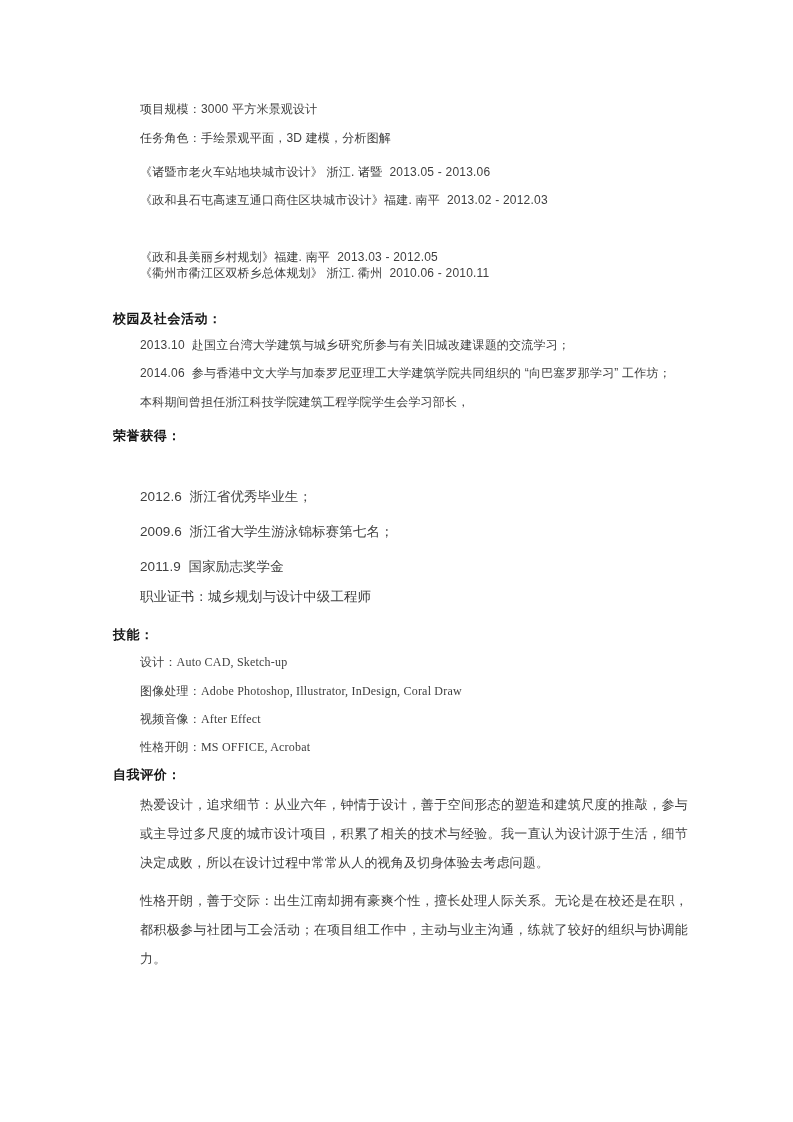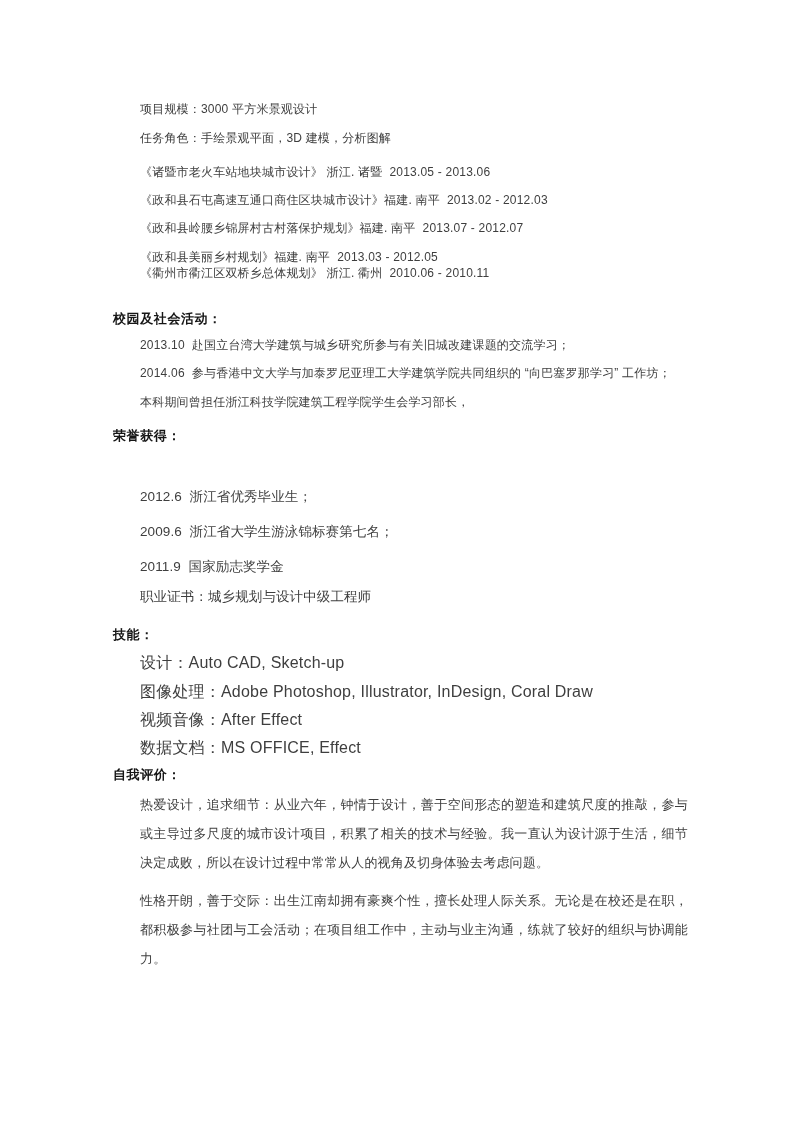--- a/index.html
+++ b/index.html
@@ -23,22 +23,23 @@
     line-height: 16.8px;
     letter-spacing: 0.2px;
     color: #3e3e3e;
   }
   .line.honor {
     font-size: 13.5px;
     line-height: 18.9px;
     letter-spacing: 0.1px;
   }
   .line.skill {
-    font-size: 16px;
+    font-size: 12px;
     line-height: 17.5px;
+    font-family: Liberation Serif, serif;
   }
   .heading {
     position: absolute;
     left: 113px;
     white-space: pre;
     font-size: 13px;
     line-height: 20px;
     font-weight: bold;
     letter-spacing: 0.6px;
     color: #161616;
@@ -57,38 +58,37 @@
 </head>
 <body>
 
 <div class="page">
 
   <div class="line" style="top:101px">项目规模：3000 平方米景观设计</div>
   <div class="line" style="top:130px">任务角色：手绘景观平面，3D 建模，分析图解</div>
 
   <div class="line" style="top:164px">《诸暨市老火车站地块城市设计》 浙江. 诸暨  2013.05 - 2013.06</div>
   <div class="line" style="top:192px">《政和县石屯高速互通口商住区块城市设计》福建. 南平  2013.02 - 2012.03</div>
-  <div class="line" style="top:220px">《政和县岭腰乡锦屏村古村落保护规划》福建. 南平  2013.07 - 2012.07</div>
   <div class="line" style="top:249px">《政和县美丽乡村规划》福建. 南平  2013.03 - 2012.05</div>
   <div class="line" style="top:265px">《衢州市衢江区双桥乡总体规划》 浙江. 衢州  2010.06 - 2010.11</div>
 
   <div class="heading" style="top:309px">校园及社会活动：</div>
   <div class="line" style="top:337px">2013.10  赴国立台湾大学建筑与城乡研究所参与有关旧城改建课题的交流学习；</div>
   <div class="line" style="top:365px">2014.06  参与香港中文大学与加泰罗尼亚理工大学建筑学院共同组织的 “向巴塞罗那学习” 工作坊；</div>
   <div class="line" style="top:394px">本科期间曾担任浙江科技学院建筑工程学院学生会学习部长，</div>
 
   <div class="heading" style="top:426px">荣誉获得：</div>
   <div class="line honor" style="top:488px">2012.6  浙江省优秀毕业生；</div>
   <div class="line honor" style="top:523px">2009.6  浙江省大学生游泳锦标赛第七名；</div>
   <div class="line honor" style="top:558px">2011.9  国家励志奖学金</div>
   <div class="line honor" style="top:588px">职业证书：城乡规划与设计中级工程师</div>
 
   <div class="heading" style="top:625px">技能：</div>
   <div class="line skill" style="top:654px">设计：Auto CAD, Sketch-up</div>
   <div class="line skill" style="top:683px">图像处理：Adobe Photoshop, Illustrator, InDesign, Coral Draw</div>
   <div class="line skill" style="top:711px">视频音像：After Effect</div>
-  <div class="line skill" style="top:739px">数据文档：MS OFFICE, Effect</div>
+  <div class="line skill" style="top:739px">性格开朗：MS OFFICE, Acrobat</div>
 
   <div class="heading" style="top:765px">自我评价：</div>
   <div class="para" style="top:790px">热爱设计，追求细节：从业六年，钟情于设计，善于空间形态的塑造和建筑尺度的推敲，参与或主导过多尺度的城市设计项目，积累了相关的技术与经验。我一直认为设计源于生活，细节决定成败，所以在设计过程中常常从人的视角及切身体验去考虑问题。</div>
   <div class="para" style="top:886px">性格开朗，善于交际：出生江南却拥有豪爽个性，擅长处理人际关系。无论是在校还是在职，都积极参与社团与工会活动；在项目组工作中，主动与业主沟通，练就了较好的组织与协调能力。</div>
 
 </div>
 
 </body></html>

